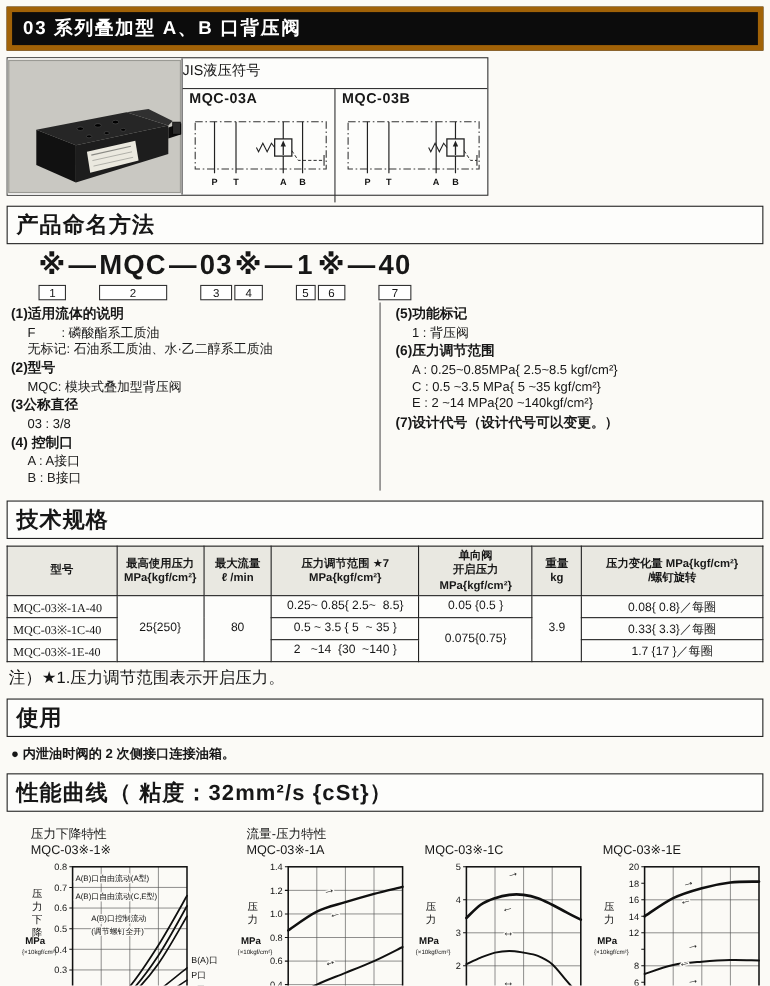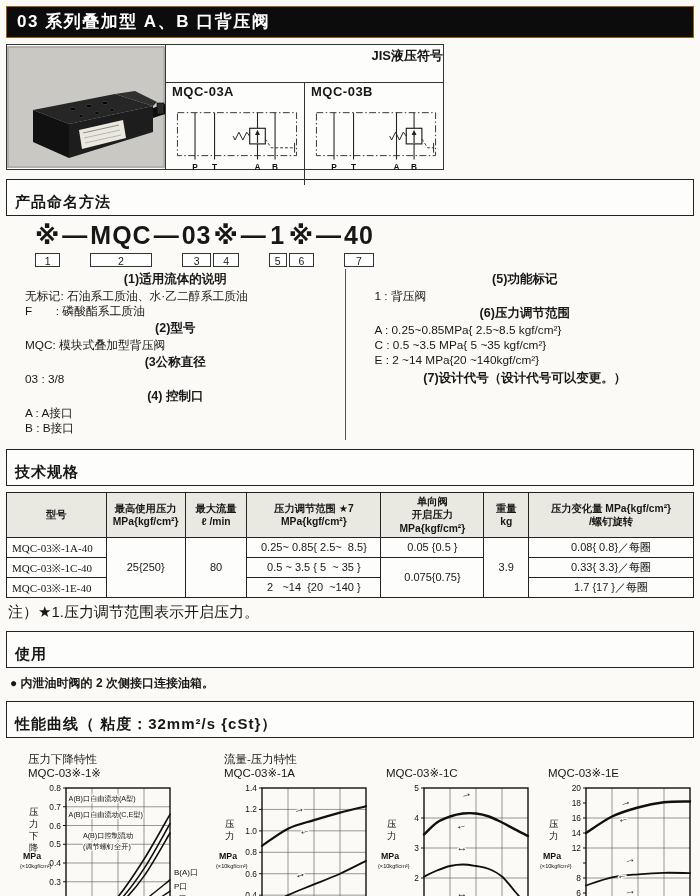--- a/index.html
+++ b/index.html
@@ -4,51 +4,51 @@
 <style>
   html,body{margin:0;padding:0;}
   body{
     width:700px;height:896px;overflow:hidden;
     background:#fbfaf6;color:#171717;
     font-family:"Liberation Sans","DejaVu Sans",sans-serif;
   }
   .page{padding:6px 6px 0 6px;}
   .title-bar{
     background:#0c0c0c;color:#ffffff;font-weight:bold;font-size:17px;
-    padding:3px 10px 4px 10px;letter-spacing:1.5px;border:1px solid #a16207;
+    padding:3px 10px 4px 10px;letter-spacing:1.5px;border:5px solid #a16207;
   }
   
   .jis-block{display:flex;border:1.4px solid #333;margin-top:6px;width:436px;height:124px;background:#fdfdfb;}
   .photo-cell{width:160px;border-right:1.2px solid #333;display:flex;align-items:center;justify-content:center;background:#fdfdfb;}
   .photo-cell svg{display:block;}
   .jis-right{flex:1;display:flex;flex-direction:column;}
-  .jis-header{text-align:right;font-weight:bold;font-size:13px;padding:2px 0 17px;border-bottom:1.2px solid #333;}
+  .jis-header{text-align:left;font-weight:normal;font-size:13px;padding:2px 0 7px;border-bottom:1.2px solid #333;}
   .jis-cols{flex:1;display:flex;}
   .jis-col{width:50%;padding:1px 2px 0 6px;}
   .jis-col.b{border-left:1.2px solid #333;}
   .jis-model{font-size:13px;font-weight:600;letter-spacing:.5px;}
   .jis-svg{width:130px;height:82px;}
   
   .sec-box{
-    border:1.5px solid #222;background:#fdfdfb;font-weight:bold;font-size:15px;
-    padding:13px 8px 3px;margin-top:9px;letter-spacing:1px;
+    border:1.5px solid #222;background:#fdfdfb;font-weight:bold;font-size:20px;
+    padding:3px 8px 3px;margin-top:9px;letter-spacing:1px;
   }
   
   .code-row{display:flex;align-items:flex-start;margin:7px 0 2px 28px;}
   .seg{display:flex;flex-direction:column;align-items:center;margin:0 1px;}
   .seg-text{font-size:25px;font-weight:bold;line-height:1;letter-spacing:1px;}
   .seg-box{
     border:1.3px solid #333;background:#fff;font-size:10.5px;height:14px;line-height:14px;
     margin-top:5px;align-self:stretch;text-align:center;min-width:18px;box-sizing:border-box;padding:0 3px;
   }
   
   .naming-cols{display:flex;margin-top:2px;}
   .ncol{width:50%;padding:0 4px 4px 4px;}
   .ncol.right{border-left:1.2px solid #555;padding-left:14px;}
-  .nh{font-weight:bold;font-size:12.5px;margin-top:3px;line-height:1.25;text-align:center;}
+  .nh{font-weight:bold;font-size:12.5px;margin-top:3px;line-height:1.25;}
   .nt{font-size:11.8px;margin-left:15px;margin-top:1px;line-height:1.22;}
   
   table.spec{width:100%;border-collapse:collapse;margin-top:6px;table-layout:fixed;}
   .spec th{
     background:#e9e8e1;border:1.3px solid #222;font-size:10.3px;font-weight:bold;
     padding:2px 1px;white-space:pre-line;line-height:1.3;
   }
   .spec td{border:1.3px solid #222;font-size:11px;padding:2px 3px;text-align:center;white-space:pre;background:#fdfdfb;}
   .spec td.model{text-align:left;padding-left:5px;font-family:Liberation Serif, serif;}
   .note{font-size:15px;margin:5px 0 0 2px;}
@@ -179,22 +179,22 @@
       </div>
       <div class="seg">
         <div class="seg-text">40</div>
         <div class="seg-box">7</div>
       </div>
     </div>
 
   <div class="naming-cols">
     <div class="ncol left" id="nleft">
         <div class="nh">(1)适用流体的说明</div>
+        <div class="nt">F　　: 磷酸酯系工质油</div>
         <div class="nt">无标记: 石油系工质油、水·乙二醇系工质油</div>
-        <div class="nt">F　　: 磷酸酯系工质油</div>
         <div class="nh">(2)型号</div>
         <div class="nt">MQC: 模块式叠加型背压阀</div>
         <div class="nh">(3公称直径</div>
         <div class="nt">03 : 3/8</div>
         <div class="nh">(4) 控制口</div>
         <div class="nt">A : A接口</div>
         <div class="nt">B : B接口</div>
       </div>
     <div class="ncol right" id="nright">
         <div class="nh">(5)功能标记</div>
@@ -248,21 +248,21 @@
         <td>0.08{ 0.8}／每圈</td>
       </tr>
       <tr>
         <td class="model">MQC-03※-1C-40</td>
         <td>0.5 ~ 3.5 { 5  ~ 35 }</td>
         <td rowspan="2">0.075{0.75}</td>
         <td>0.33{ 3.3}／每圈</td>
       </tr>
       <tr>
         <td class="model">MQC-03※-1E-40</td>
-        <td>2   ~14  {20  ~140 }</td>
+        <td>2   ~14  {30  ~140 }</td>
         <td>1.7 {17 }／每圈</td>
       </tr>
     </tbody>
   </table>
   <div class="note">注）★1.压力调节范围表示开启压力。</div>
 
   <div class="sec-box">使用</div>
   <div class="bullet">● 内泄油时阀的 2 次侧接口连接油箱。</div>
 
   <div class="sec-box">性能曲线（ 粘度：32mm²/s {cSt}）</div>

